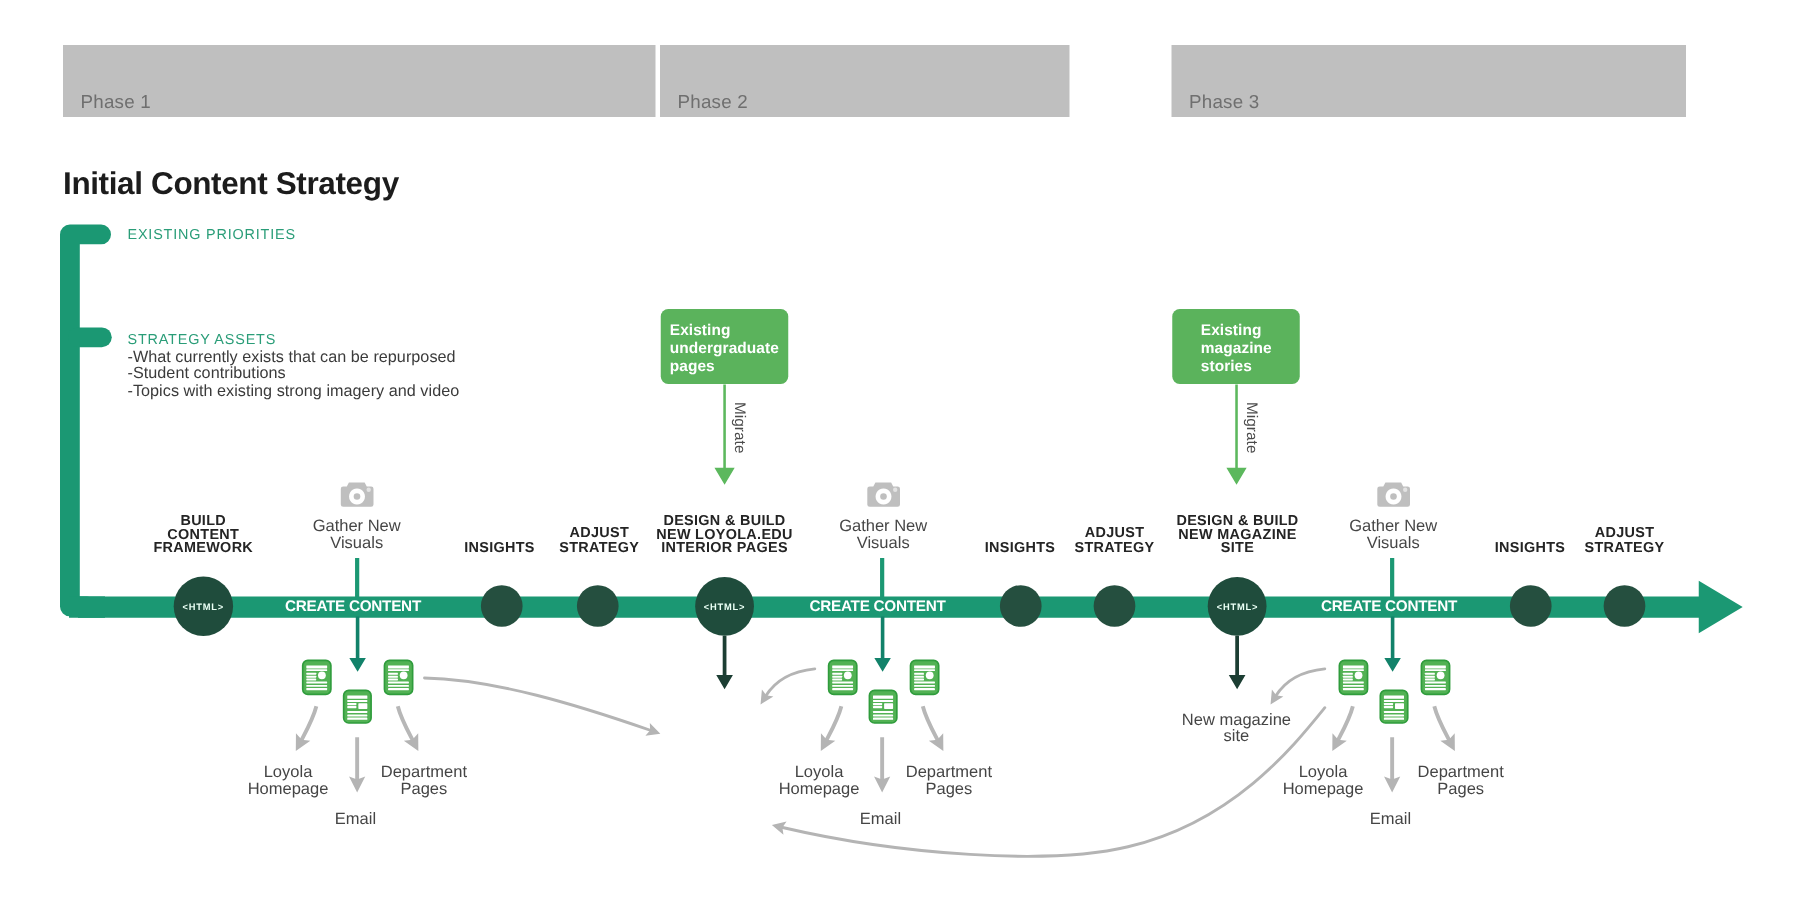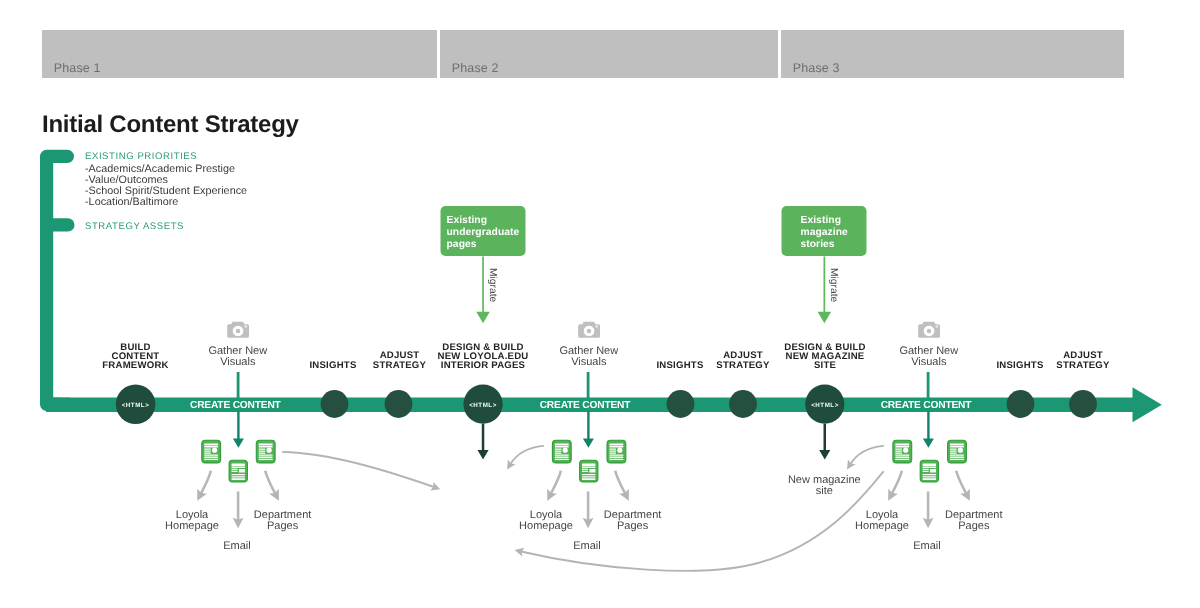--- a/index.html
+++ b/index.html
@@ -12,27 +12,27 @@
   }
   #stage { position:absolute; left:0; top:0; width:1200px; height:608px; }
 
   
   .phase-bar { position:absolute; top:30px; height:48px; background:#bfbfbf; }
   .phase-label {
     position:absolute; left:11.7px; top:18.6px; line-height:14px;
     font-size:12.5px; color:#6f6f6f; letter-spacing:0.15px;margin-top:12px;
   }
   #phase1 { left:42px; width:395px; }
-  #phase2 { left:440px; width:338px; }
+  #phase2 { left:440px; width:273px; }
   #phase3 { left:781px; width:343px; }
 
   
   #title {
     position:absolute; left:42px; top:111px;
-    font-size:24px; font-weight:bold; color:#1c1c1c; letter-spacing:-0.25px;
+    font-size:21px; font-weight:bold; color:#1c1c1c; letter-spacing:-0.25px;
   }
 
   
   .exist-head {
     position:absolute; font-size:9.6px; font-weight:normal; color:#2a9d78;
     letter-spacing:0.55px;
   }
   .exist-list {
     position:absolute; font-size:10.8px; color:#3b3b3b; line-height:11.25px;
     white-space:pre-line; letter-spacing:0.02px;
@@ -224,25 +224,24 @@
       <use href="#doc-circle" x="606.5" y="439.8"></use>
     </g>
     <g>
       <use href="#doc-circle" x="892.4" y="439.8"></use>
       <use href="#doc-square" x="919.7" y="459.7"></use>
       <use href="#doc-circle" x="947.1" y="439.8"></use>
     </g>
   </svg>
 
   <div class="exist-head" style="left:85px; top:151.4px;">EXISTING PRIORITIES</div>
-  <div class="exist-list" style="left:85px; top:163.7px;">-Academics/Academic Prestige
--Value/Outcomes
--School Spirit/Student Experience
--Location/Baltimore</div>
   <div class="exist-head" style="left:85px; top:220.5px;">STRATEGY ASSETS</div>
+  <div class="exist-list" style="left:85px; top:233.2px;">-What currently exists that can be repurposed
+-Student contributions
+-Topics with existing strong imagery and video</div>
 
   <div class="milestone" style="left:135.5px; top:342.5px;">BUILD
 CONTENT
 FRAMEWORK</div>
   <div class="milestone" style="left:333px; top:360.8px;">INSIGHTS</div>
   <div class="milestone" style="left:399.5px; top:351.3px;">ADJUST
 STRATEGY</div>
   <div class="milestone" style="left:483px; top:342.5px;">DESIGN &amp; BUILD
 NEW LOYOLA.EDU
 INTERIOR PAGES</div>

